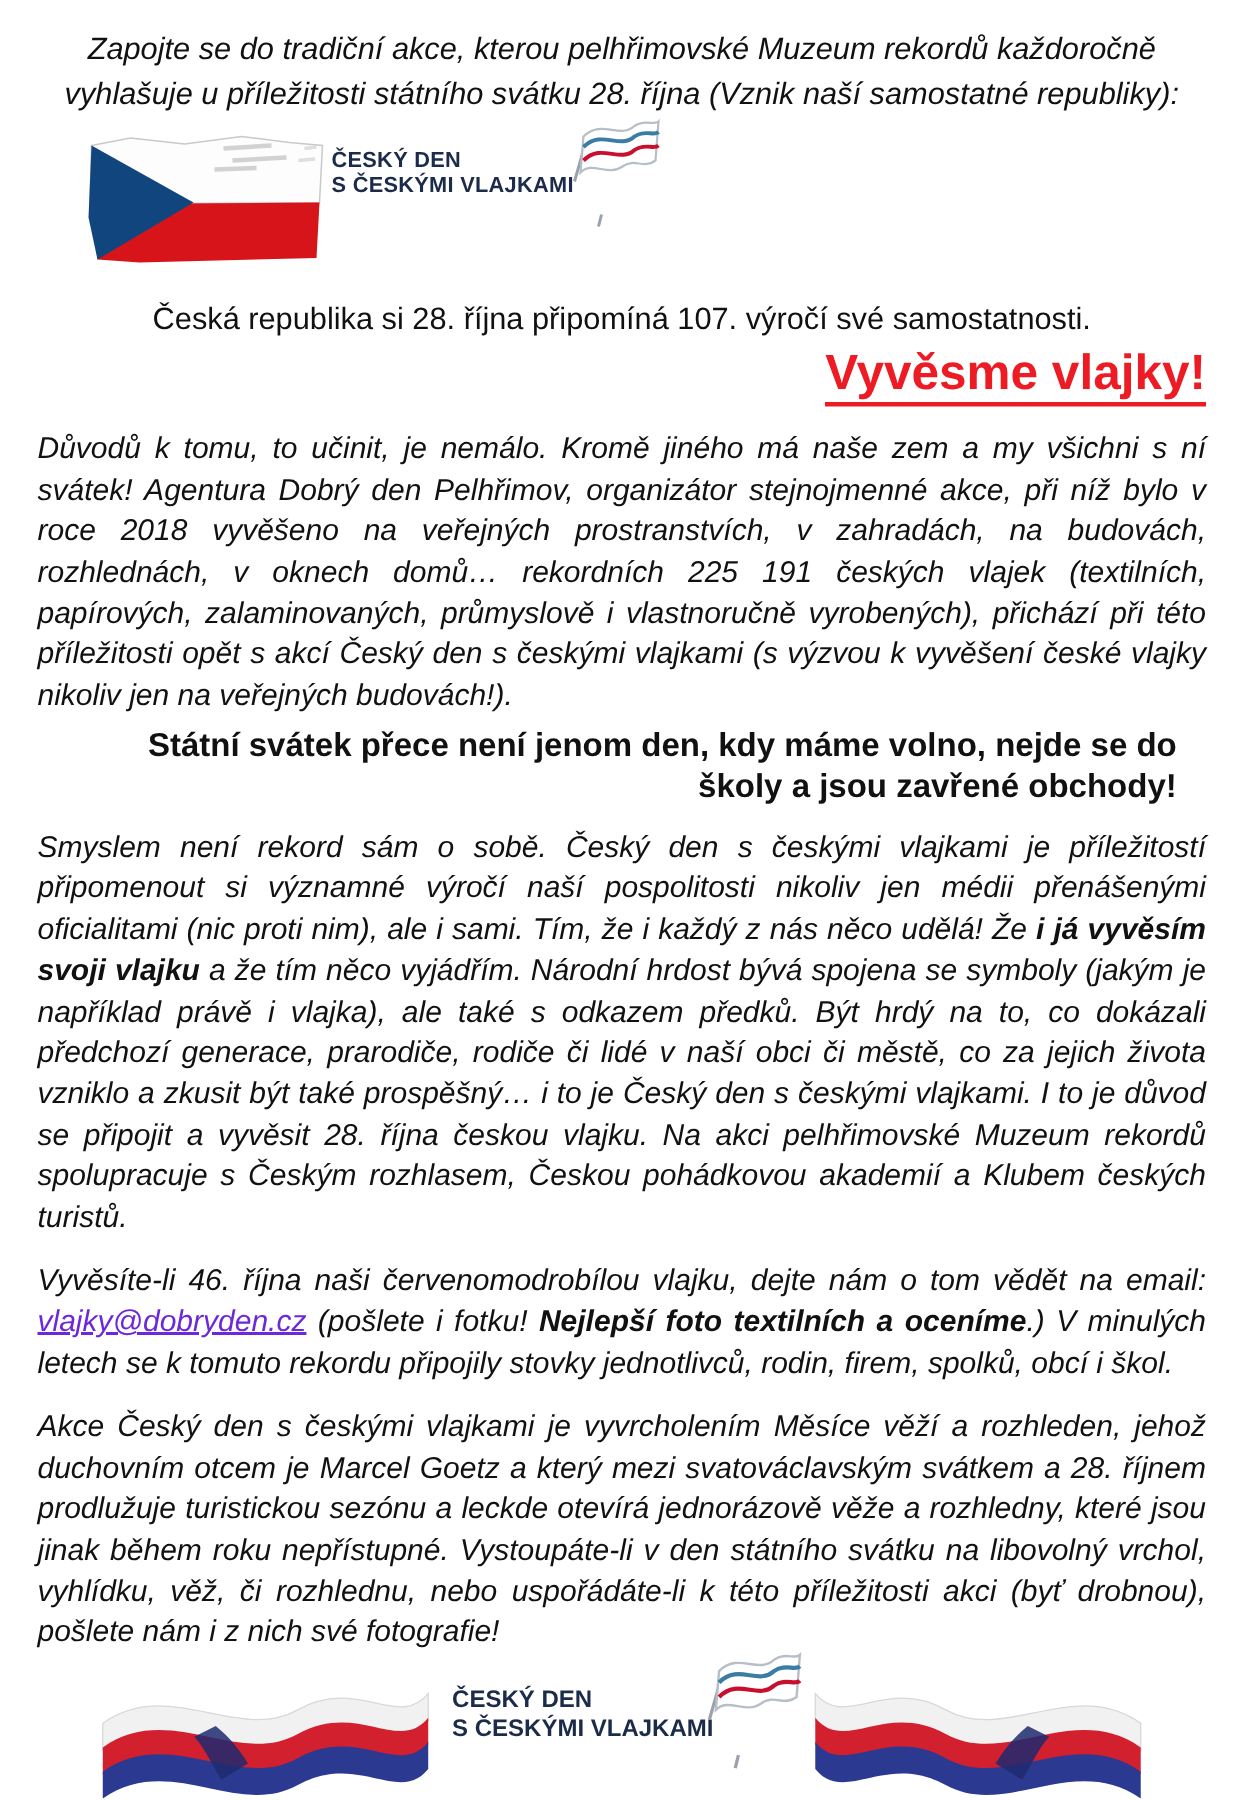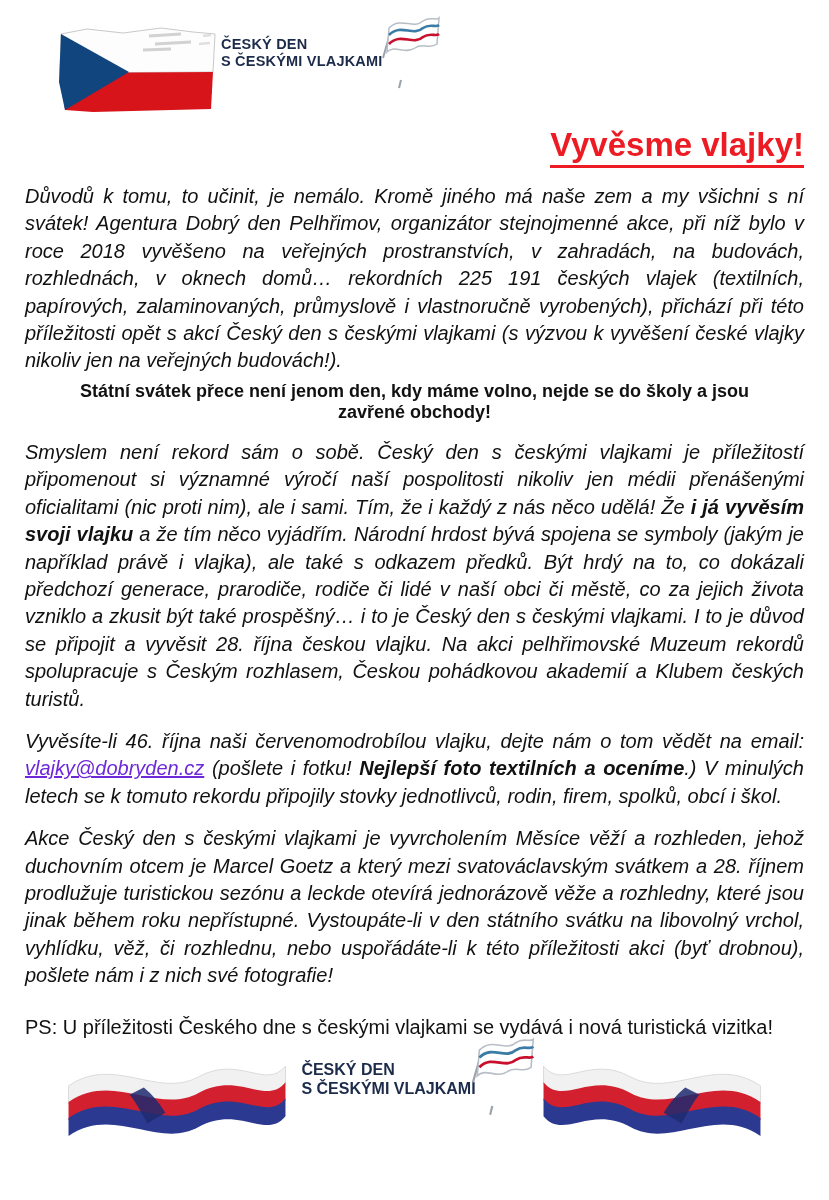--- a/index.html
+++ b/index.html
@@ -79,23 +79,23 @@
   .body-par{
     font-size:20px;
     line-height:27.4px;
     text-align:justify;
     margin:15px 0 0 0;
     font-style:italic;
   }
   .body-par b{font-weight:bold;}
   a.email-link{color:#6d28d9;text-decoration:underline;}
   .subhead{
-    text-align:center;
-    font-weight:bold;
-    font-size:18px;
+    text-align:right;
+    font-weight:bold;
+    font-size:22px;
     line-height:1.2;
     margin:6px auto 4px auto;
     max-width:740px;
   }
   .ps-line{
     font-size:20px;
     margin-top:26px;
     text-align:left;
   }
   
@@ -122,20 +122,21 @@
   }
   .footer-logo .logo-flag{
     position:absolute;right:-4px;top:-26px;
   }
 </style>
 </head>
 <body>
 
 <div class="page">
 
+  <div class="intro">Zapojte se do tradiční akce, kterou pelhřimovské Muzeum rekordů každoročně vyhlašuje u příležitosti státního svátku 28. října (Vznik naší samostatné republiky):</div>
 
   <div class="header-row">
 
     <div class="flag-art">
       <svg width="168" height="96" viewBox="0 0 168 96" aria-hidden="true">
         <path d="M8,12 L34,7 L70,11 L108,6 L140,10 L162,12 L160,50 L7,51 Z" fill="#fdfdfd" stroke="#c9c9c9" stroke-width="1"></path>
         <path d="M7,51 L160,50 L158,87 L40,90 L12,88 Z" fill="#d7141a"></path>
         <path d="M8,12 L76,50 L12,88 L6,60 Z" fill="#11457e"></path>
         <path d="M96,14 L128,12 M102,22 L138,20 M90,28 L118,27" stroke="#bfbfbf" stroke-width="3" fill="none" opacity="0.7"></path>
         <path d="M150,14 L158,13 M146,22 L157,21" stroke="#cccccc" stroke-width="2.5" fill="none" opacity="0.6"></path>
@@ -151,36 +152,36 @@
           <path d="M12,16 L4,44" stroke="#9aa3ad" stroke-width="2" fill="none"></path>
           <path d="M22,66 L20,74" stroke="#9aa3ad" stroke-width="2" fill="none"></path>
           <path d="M10,14 C22,2 34,16 44,7 C51,2 57,7 60,4 L58,30 C50,36 44,28 36,34 C26,41 16,30 8,38 Z" fill="#ffffff" stroke="#b7bec6" stroke-width="1.5"></path>
           <path d="M10,21 C22,9 34,23 44,14 C51,9 57,14 60,11" stroke="#3a7ca5" stroke-width="2.6" fill="none"></path>
           <path d="M10,30 C22,18 34,32 44,23 C51,18 57,23 60,20" stroke="#c8102e" stroke-width="2.6" fill="none"></path>
         </svg>
       </span>
     </div>
   </div>
 
+  <div class="anniversary">Česká republika si 28. října připomíná 107. výročí své samostatnosti.</div>
 
   <div class="headline-wrap">
     <span class="headline">Vyvěsme vlajky!</span>
   </div>
 
   <p class="body-par">Důvodů k tomu, to učinit, je nemálo. Kromě jiného má naše zem a my všichni s ní svátek! Agentura Dobrý den Pelhřimov, organizátor stejnojmenné akce, při níž bylo v roce 2018 vyvěšeno na veřejných prostranstvích, v zahradách, na budovách, rozhlednách, v oknech domů… rekordních 225 191 českých vlajek (textilních, papírových, zalaminovaných, průmyslově i vlastnoručně vyrobených), přichází při této příležitosti opět s akcí Český den s českými vlajkami (s výzvou k vyvěšení české vlajky nikoliv jen na veřejných budovách!).</p>
 
   <div class="subhead">Státní svátek přece není jenom den, kdy máme volno, nejde se do školy a jsou zavřené obchody!</div>
 
   <p class="body-par"><span>Smyslem není rekord sám o sobě. Český den s českými vlajkami je příležitostí připomenout si významné výročí naší pospolitosti nikoliv jen médii přenášenými oficialitami (nic proti nim), ale i sami. Tím, že i každý z nás něco udělá! Že </span><b>i já vyvěsím svoji vlajku</b><span> a že tím něco vyjádřím. Národní hrdost bývá spojena se symboly (jakým je například právě i vlajka), ale také s odkazem předků. Být hrdý na to, co dokázali předchozí generace, prarodiče, rodiče či lidé v naší obci či městě, co za jejich života vzniklo a zkusit být také prospěšný… i to je Český den s českými vlajkami. I to je důvod se připojit a vyvěsit 28. října českou vlajku. Na akci pelhřimovské Muzeum rekordů spolupracuje s Českým rozhlasem, Českou pohádkovou akademií a Klubem českých turistů.</span></p>
 
   <p class="body-par"><span>Vyvěsíte-li 46. října naši červenomodrobílou vlajku, dejte nám o tom vědět na email: </span><a href="#" class="email-link">vlajky@dobryden.cz</a><span> (pošlete i fotku! </span><b>Nejlepší foto textilních a oceníme</b><span>.) V minulých letech se k tomuto rekordu připojily stovky jednotlivců, rodin, firem, spolků, obcí i škol.</span></p>
 
   <p class="body-par">Akce Český den s českými vlajkami je vyvrcholením Měsíce věží a rozhleden, jehož duchovním otcem je Marcel Goetz a který mezi svatováclavským svátkem a 28. říjnem prodlužuje turistickou sezónu a leckde otevírá jednorázově věže a rozhledny, které jsou jinak během roku nepřístupné. Vystoupáte-li v den státního svátku na libovolný vrchol, vyhlídku, věž, či rozhlednu, nebo uspořádáte-li k této příležitosti akci (byť drobnou), pošlete nám i z nich své fotografie!</p>
 
-  <div class="ps-line">PS: U příležitosti Českého dne s českými vlajkami se vydává i nová turistická vizitka!</div>
 
   <div class="footer-logo-row">
 
     <span class="ribbon">
       <svg width="236" height="104" viewBox="0 0 262 116" aria-hidden="true">
         <path d="M10,50 C60,15 110,65 155,40 C200,15 230,55 252,28 L252,48 C230,75 200,35 155,60 C110,85 60,35 10,70 Z" fill="#f1f1f1" stroke="#d8d8d8" stroke-width="1"></path>
         <path d="M10,68 C60,33 110,83 155,58 C200,33 230,73 252,46 L252,66 C230,93 200,53 155,78 C110,103 60,53 10,88 Z" fill="#d2202f"></path>
         <path d="M10,86 C60,51 110,101 155,76 C200,51 230,91 252,64 L252,84 C230,111 200,71 155,96 C110,121 60,71 10,106 Z" fill="#2b3990"></path>
         <path d="M94,52 C104,60 112,70 118,80 L98,92 C90,78 84,66 78,60 Z" fill="#1e2a6e" opacity="0.85"></path>
       </svg>

